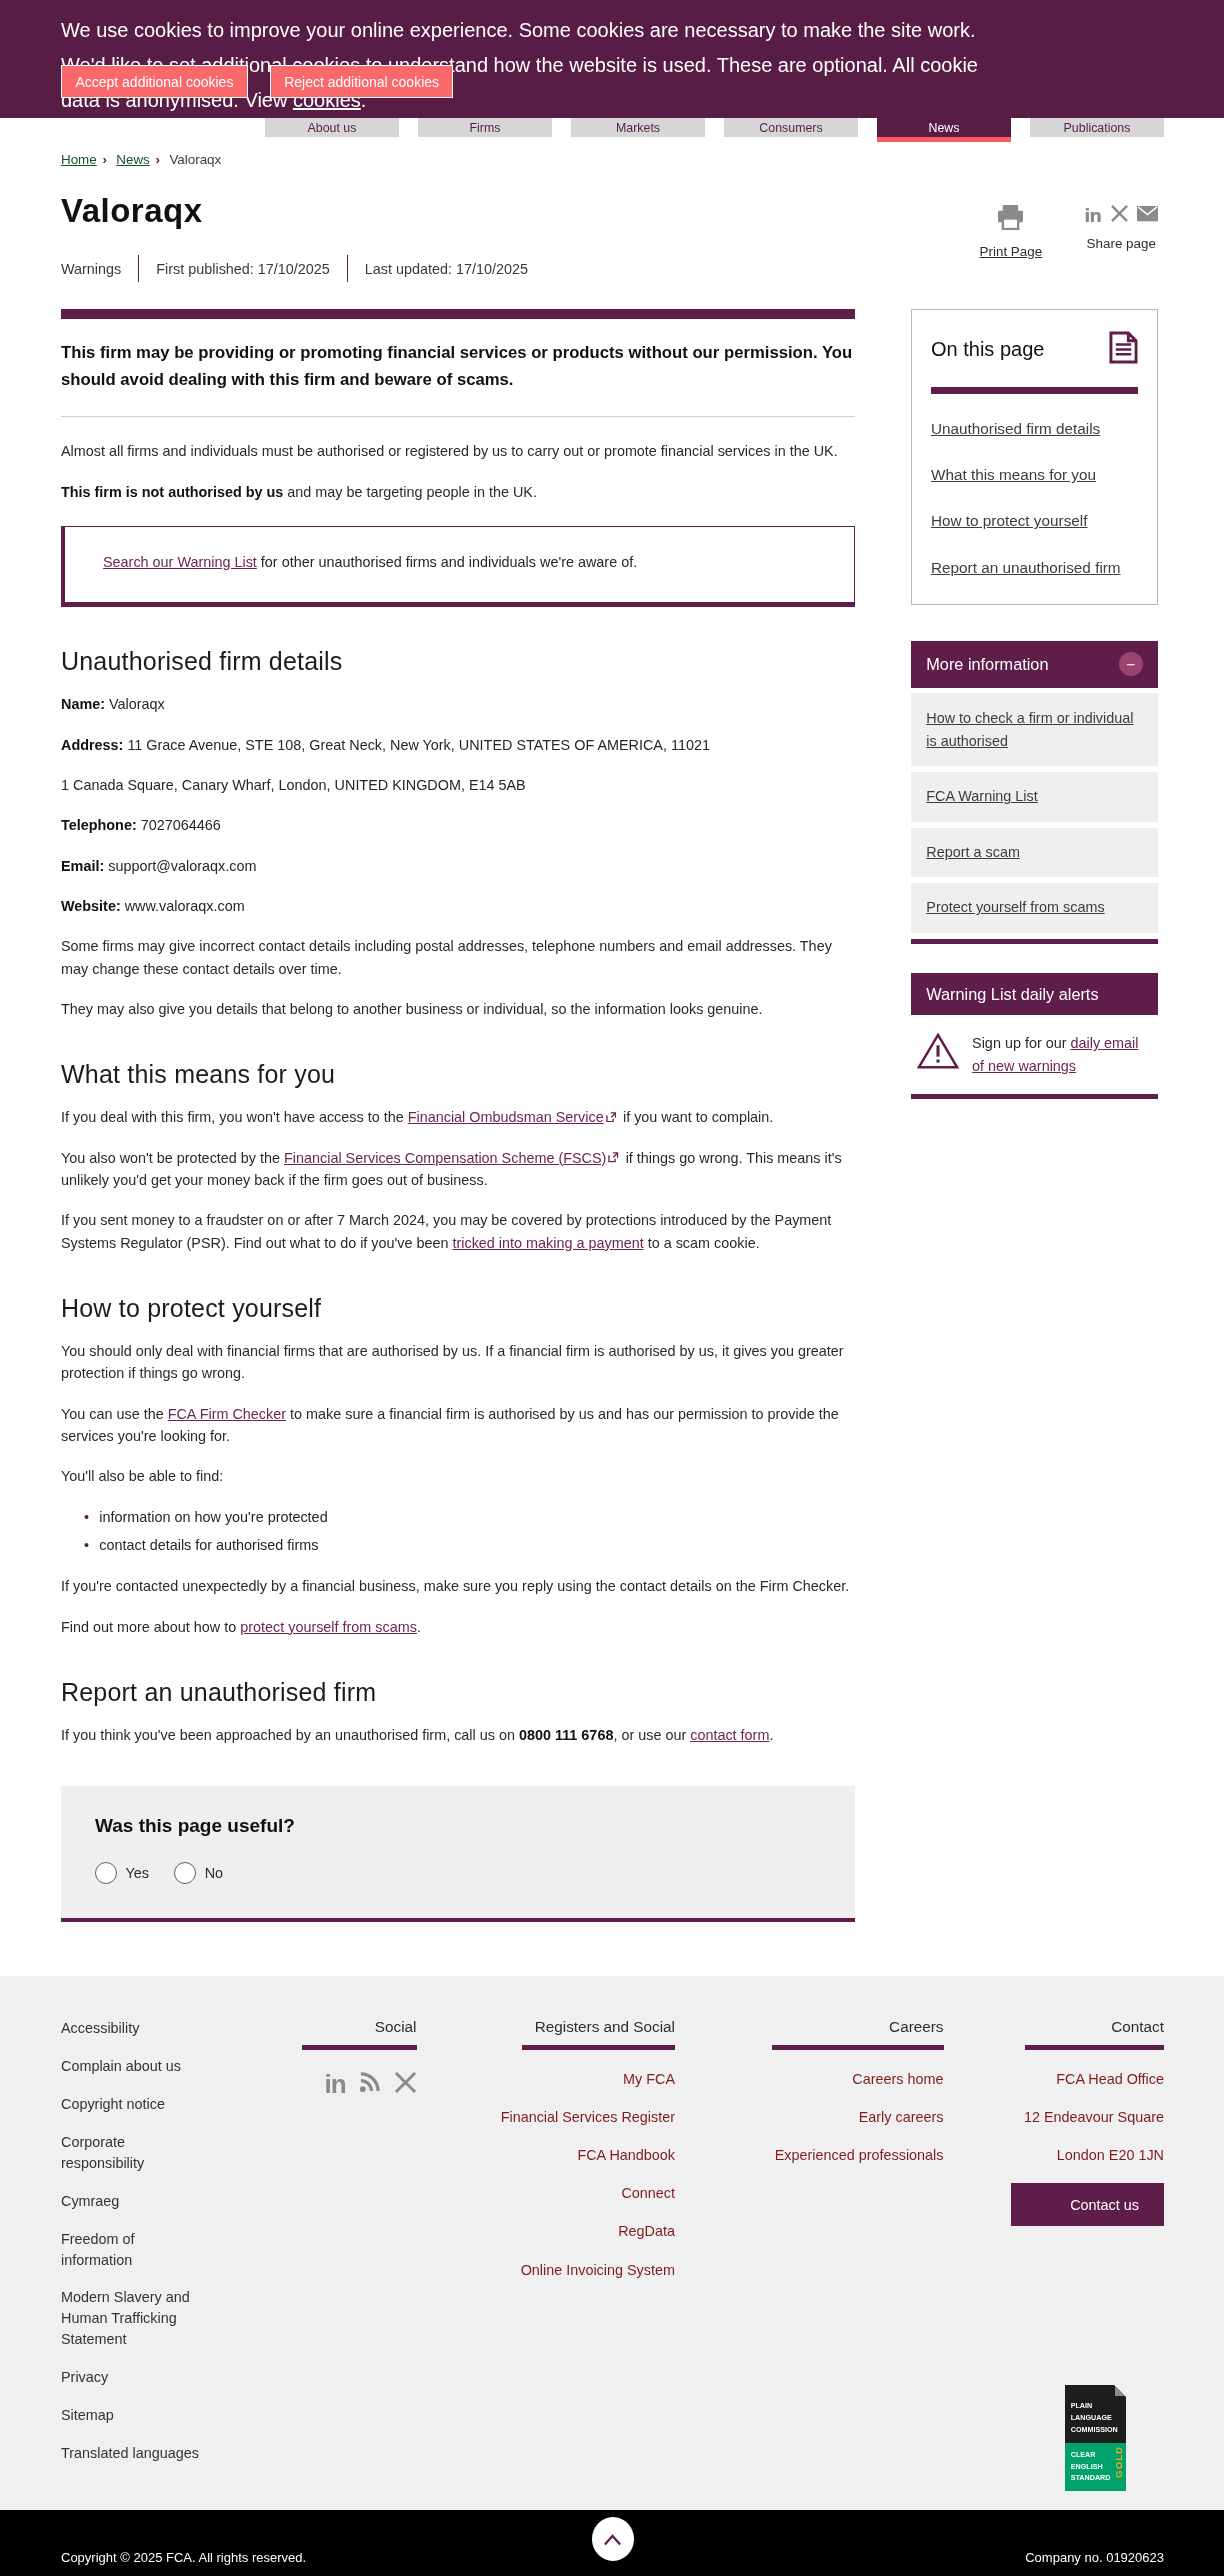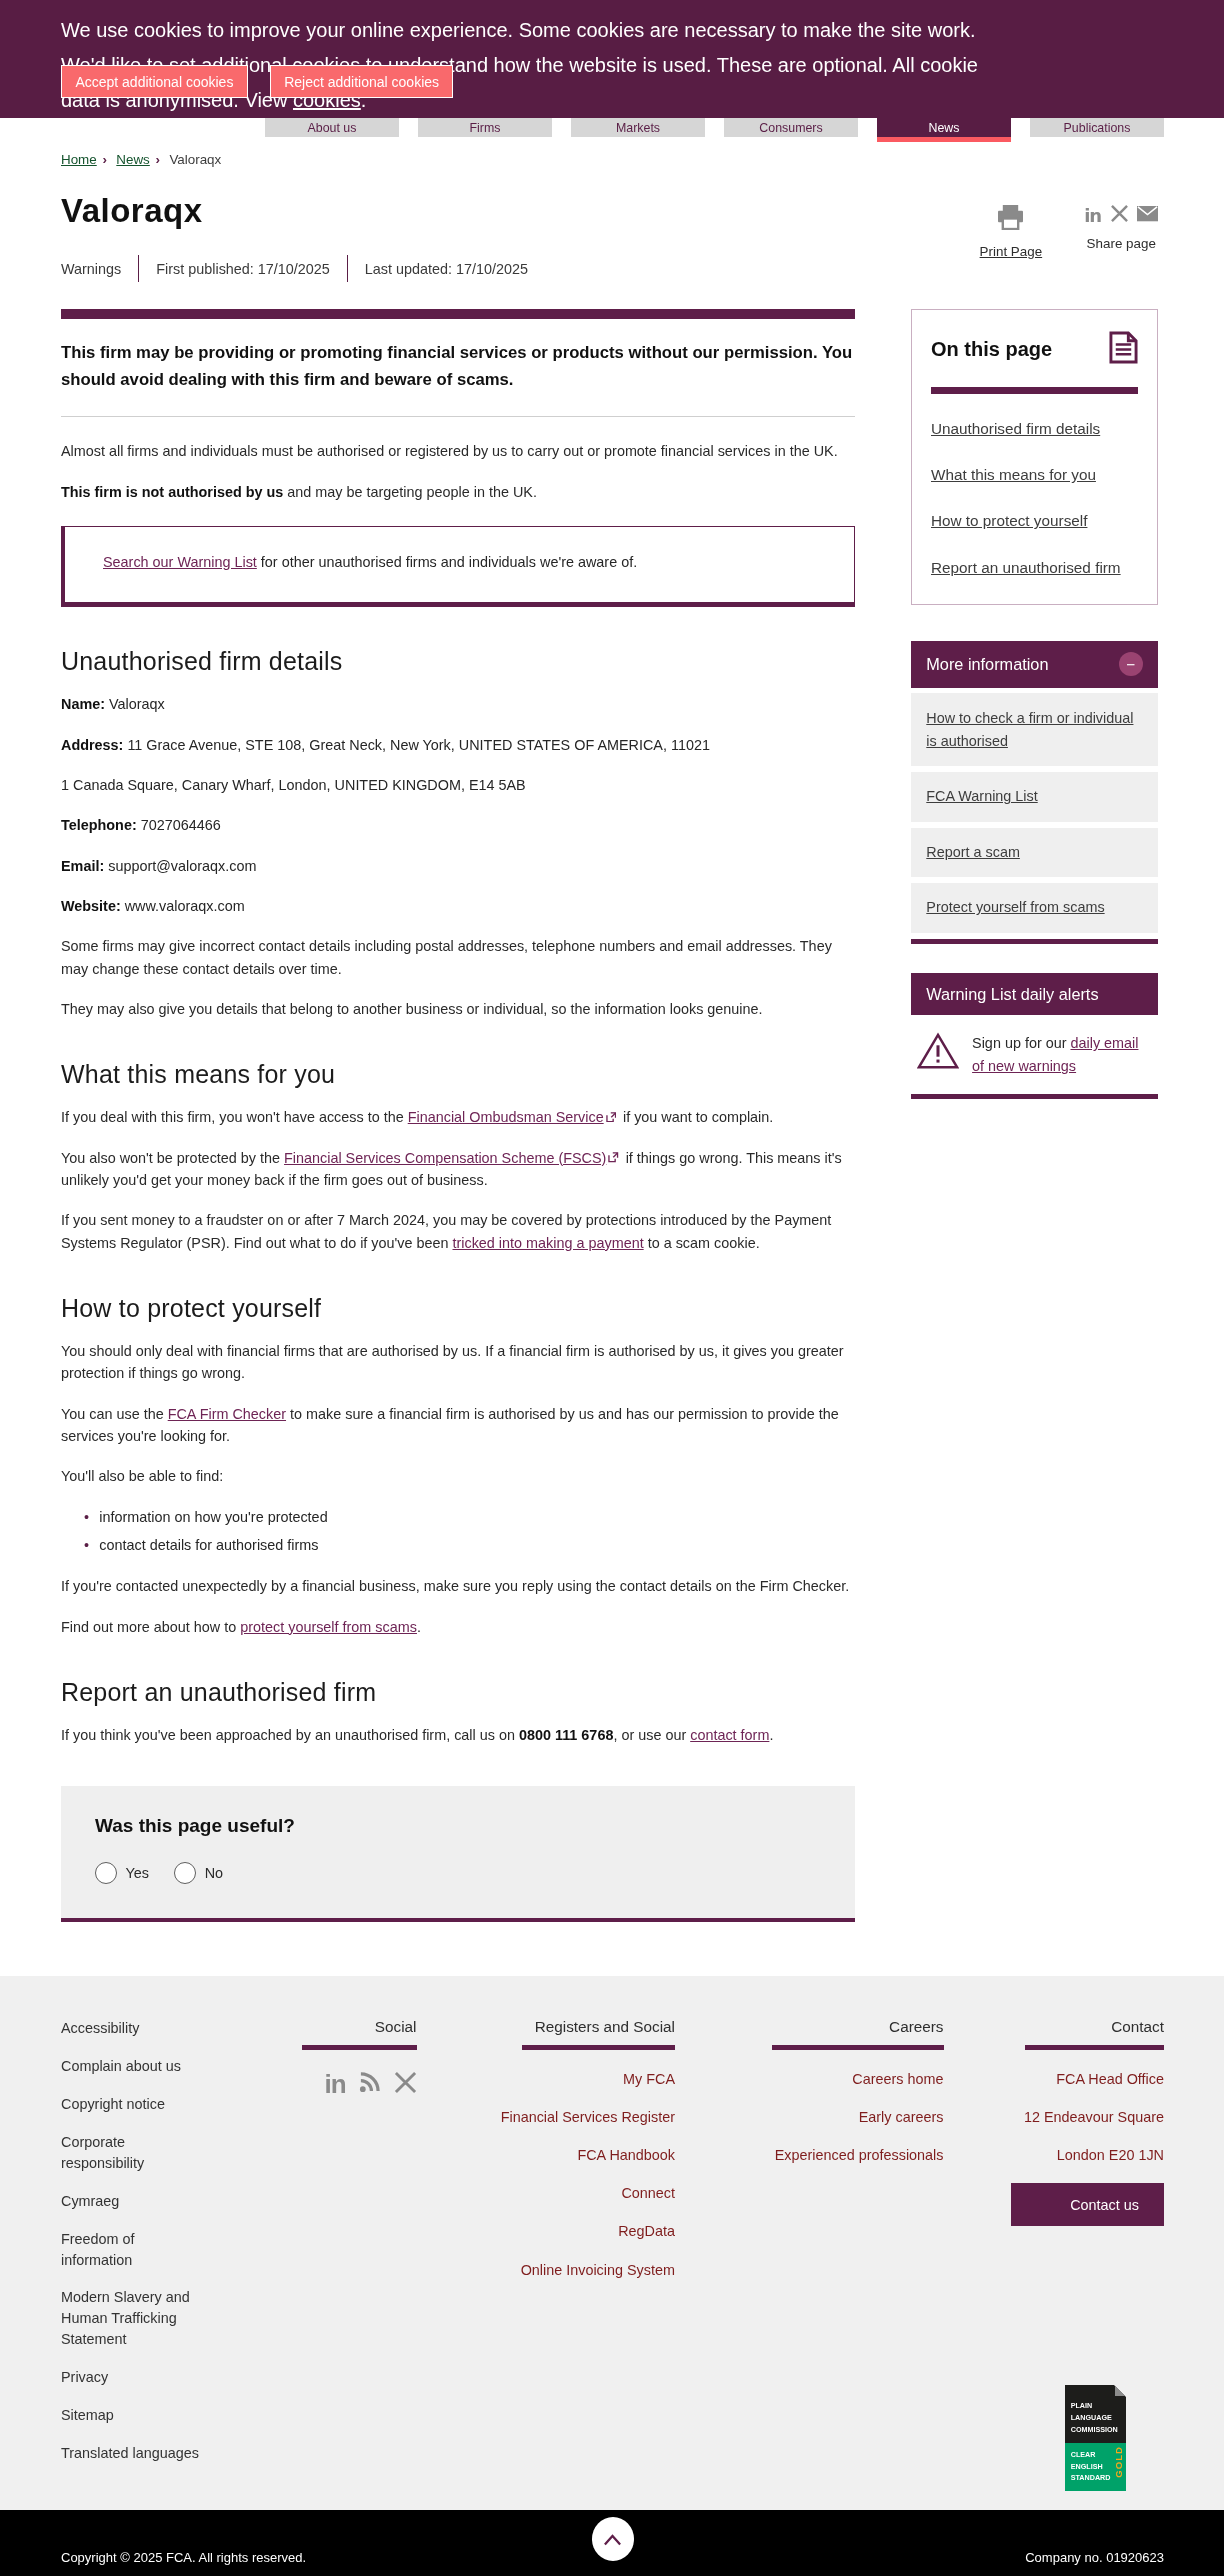--- a/index.html
+++ b/index.html
@@ -134,21 +134,21 @@
   .radio-opt input {
     appearance: none; -webkit-appearance: none;
     width: 22px; height: 22px;
     border: 1.9px solid #5f5f5f; border-radius: 50%;
     background: #fff; cursor: pointer;
   }
 
   
   .otp-box { border: 1px solid #c9afc1; padding: 21px 19px 25px; }
   .otp-head { display: flex; justify-content: space-between; align-items: center; }
-  .otp-title { font-size: 20px; font-weight: bold; color: #111; }
+  .otp-title { font-size: 20px; font-weight: normal; color: #111; }
   .otp-rule { height: 6.7px; background: #5e1e49; margin: 19px 0 5.7px; }
   .otp-box a { display: block; font-size: 15.3px; color: #3d3d3d; text-decoration: underline; line-height: 1.45; margin-top: 24px; }
 
   .mi-wrap { margin-top: 36px; }
   .mi-head, .da-head {
     background: #5e1e49; color: #fff;
     padding: 11.5px 15.3px; font-size: 16.3px;
     display: flex; justify-content: space-between; align-items: center; gap: 28px;
   }
   .mi-minus {

